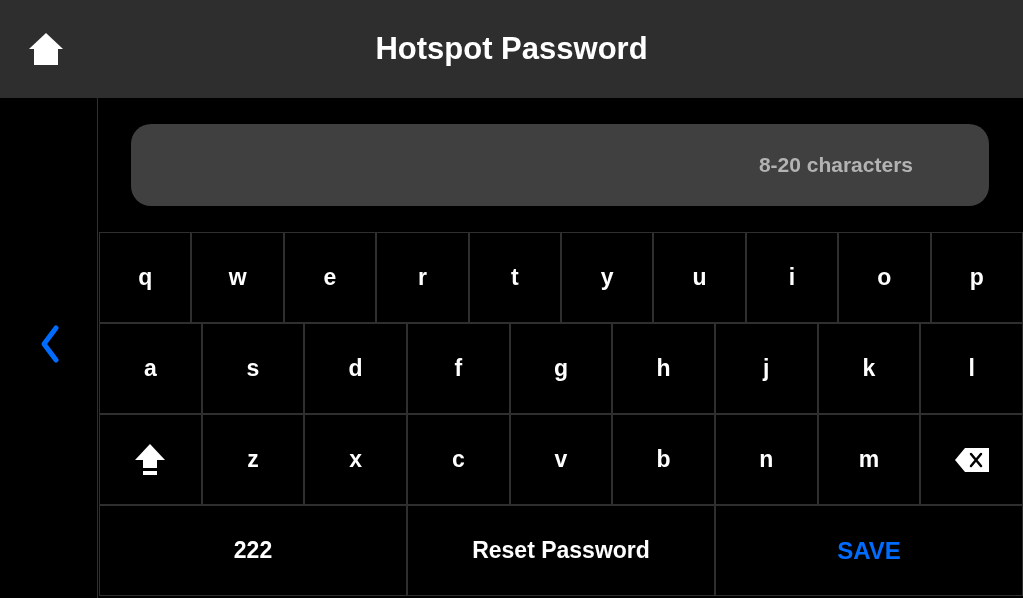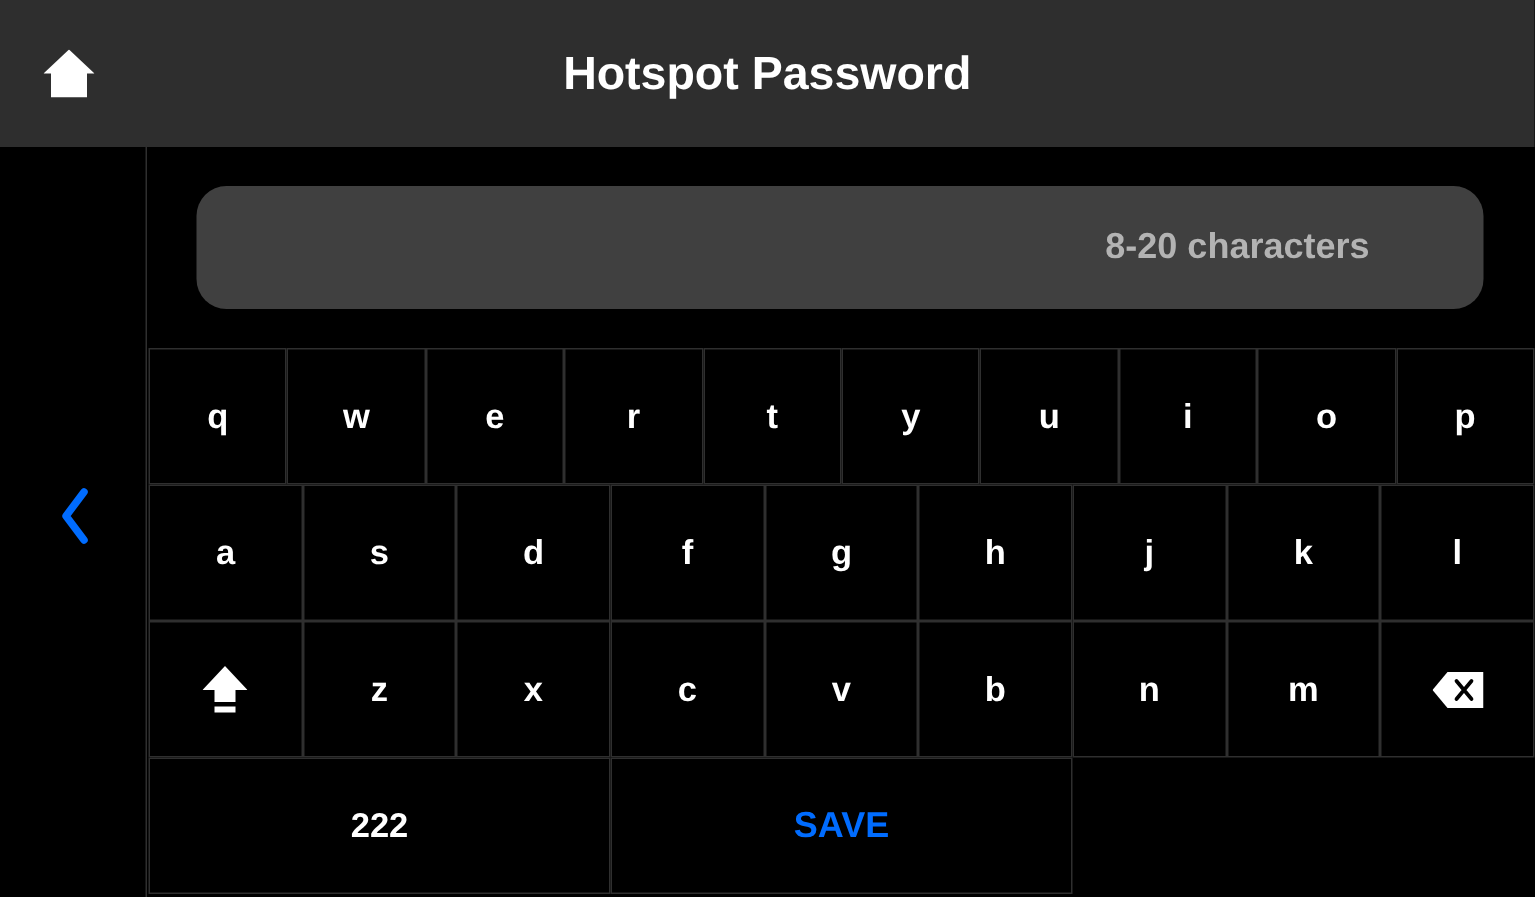--- a/index.html
+++ b/index.html
@@ -69,21 +69,21 @@
       height: 82px;
       background: #404040;
       border-radius: 20px;
       display: flex;
       align-items: center;
       justify-content: flex-end;
       padding-right: 76px;
     }
     .placeholder {
       color: #b3b3b3;
-      font-size: 24px;
+      font-size: 21px;
       font-weight: bold;
     }
     .keyboard {
       width: 924px;
     }
     .row { display: flex; }
     .key {
       height: 91px;
       background: #000;
       border: 1px solid #2f2f2f;
@@ -180,16 +180,17 @@
         <span class="backspace-icon">
           <svg width="34" height="24" viewBox="0 0 34 24">
             <path d="M10 0 L34 0 L34 24 L10 24 L0 12 Z" fill="#fff"></path>
             <path d="M16 6 L26 18 M26 6 L16 18" stroke="#000" stroke-width="2.5" stroke-linecap="round"></path>
           </svg>
         </span>
       </div>
     </div>
     <div class="row row4">
       <div class="key key-123">222</div>
+      <div class="key key-reset">Reset Password</div>
       <div class="key key-save">SAVE</div>
     </div>
   </div>
 </div>
 
 </body></html>

